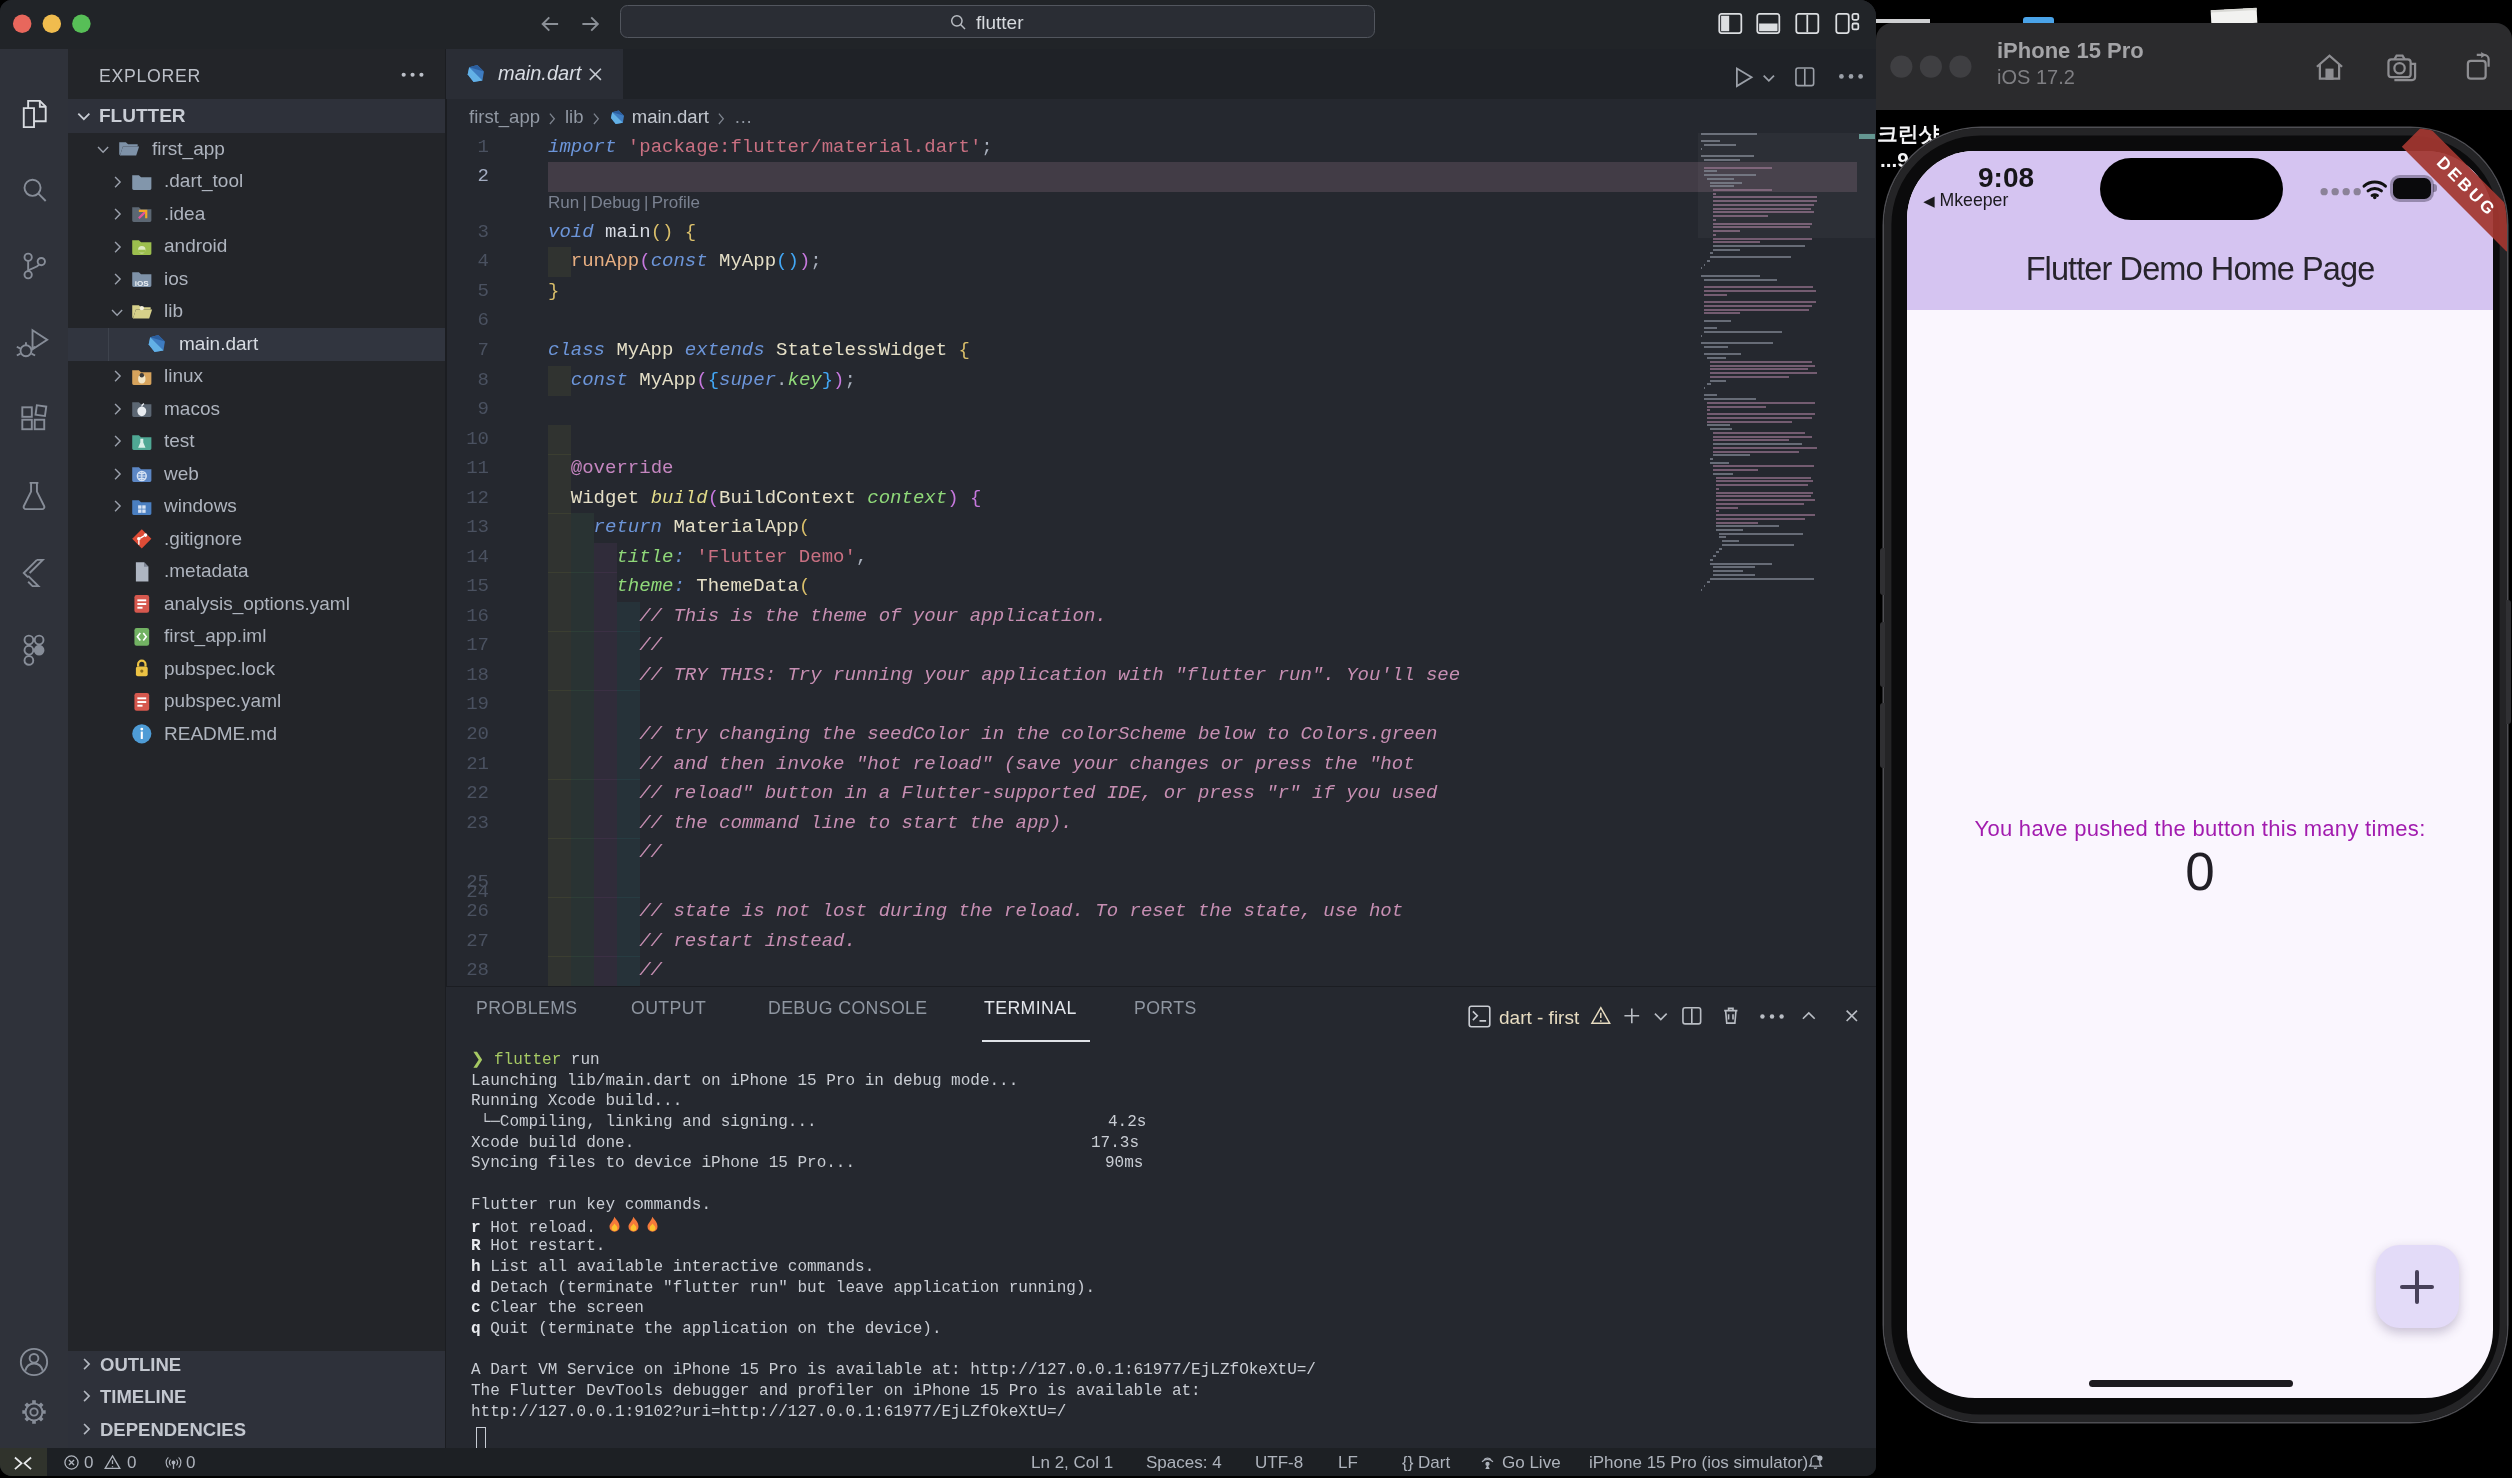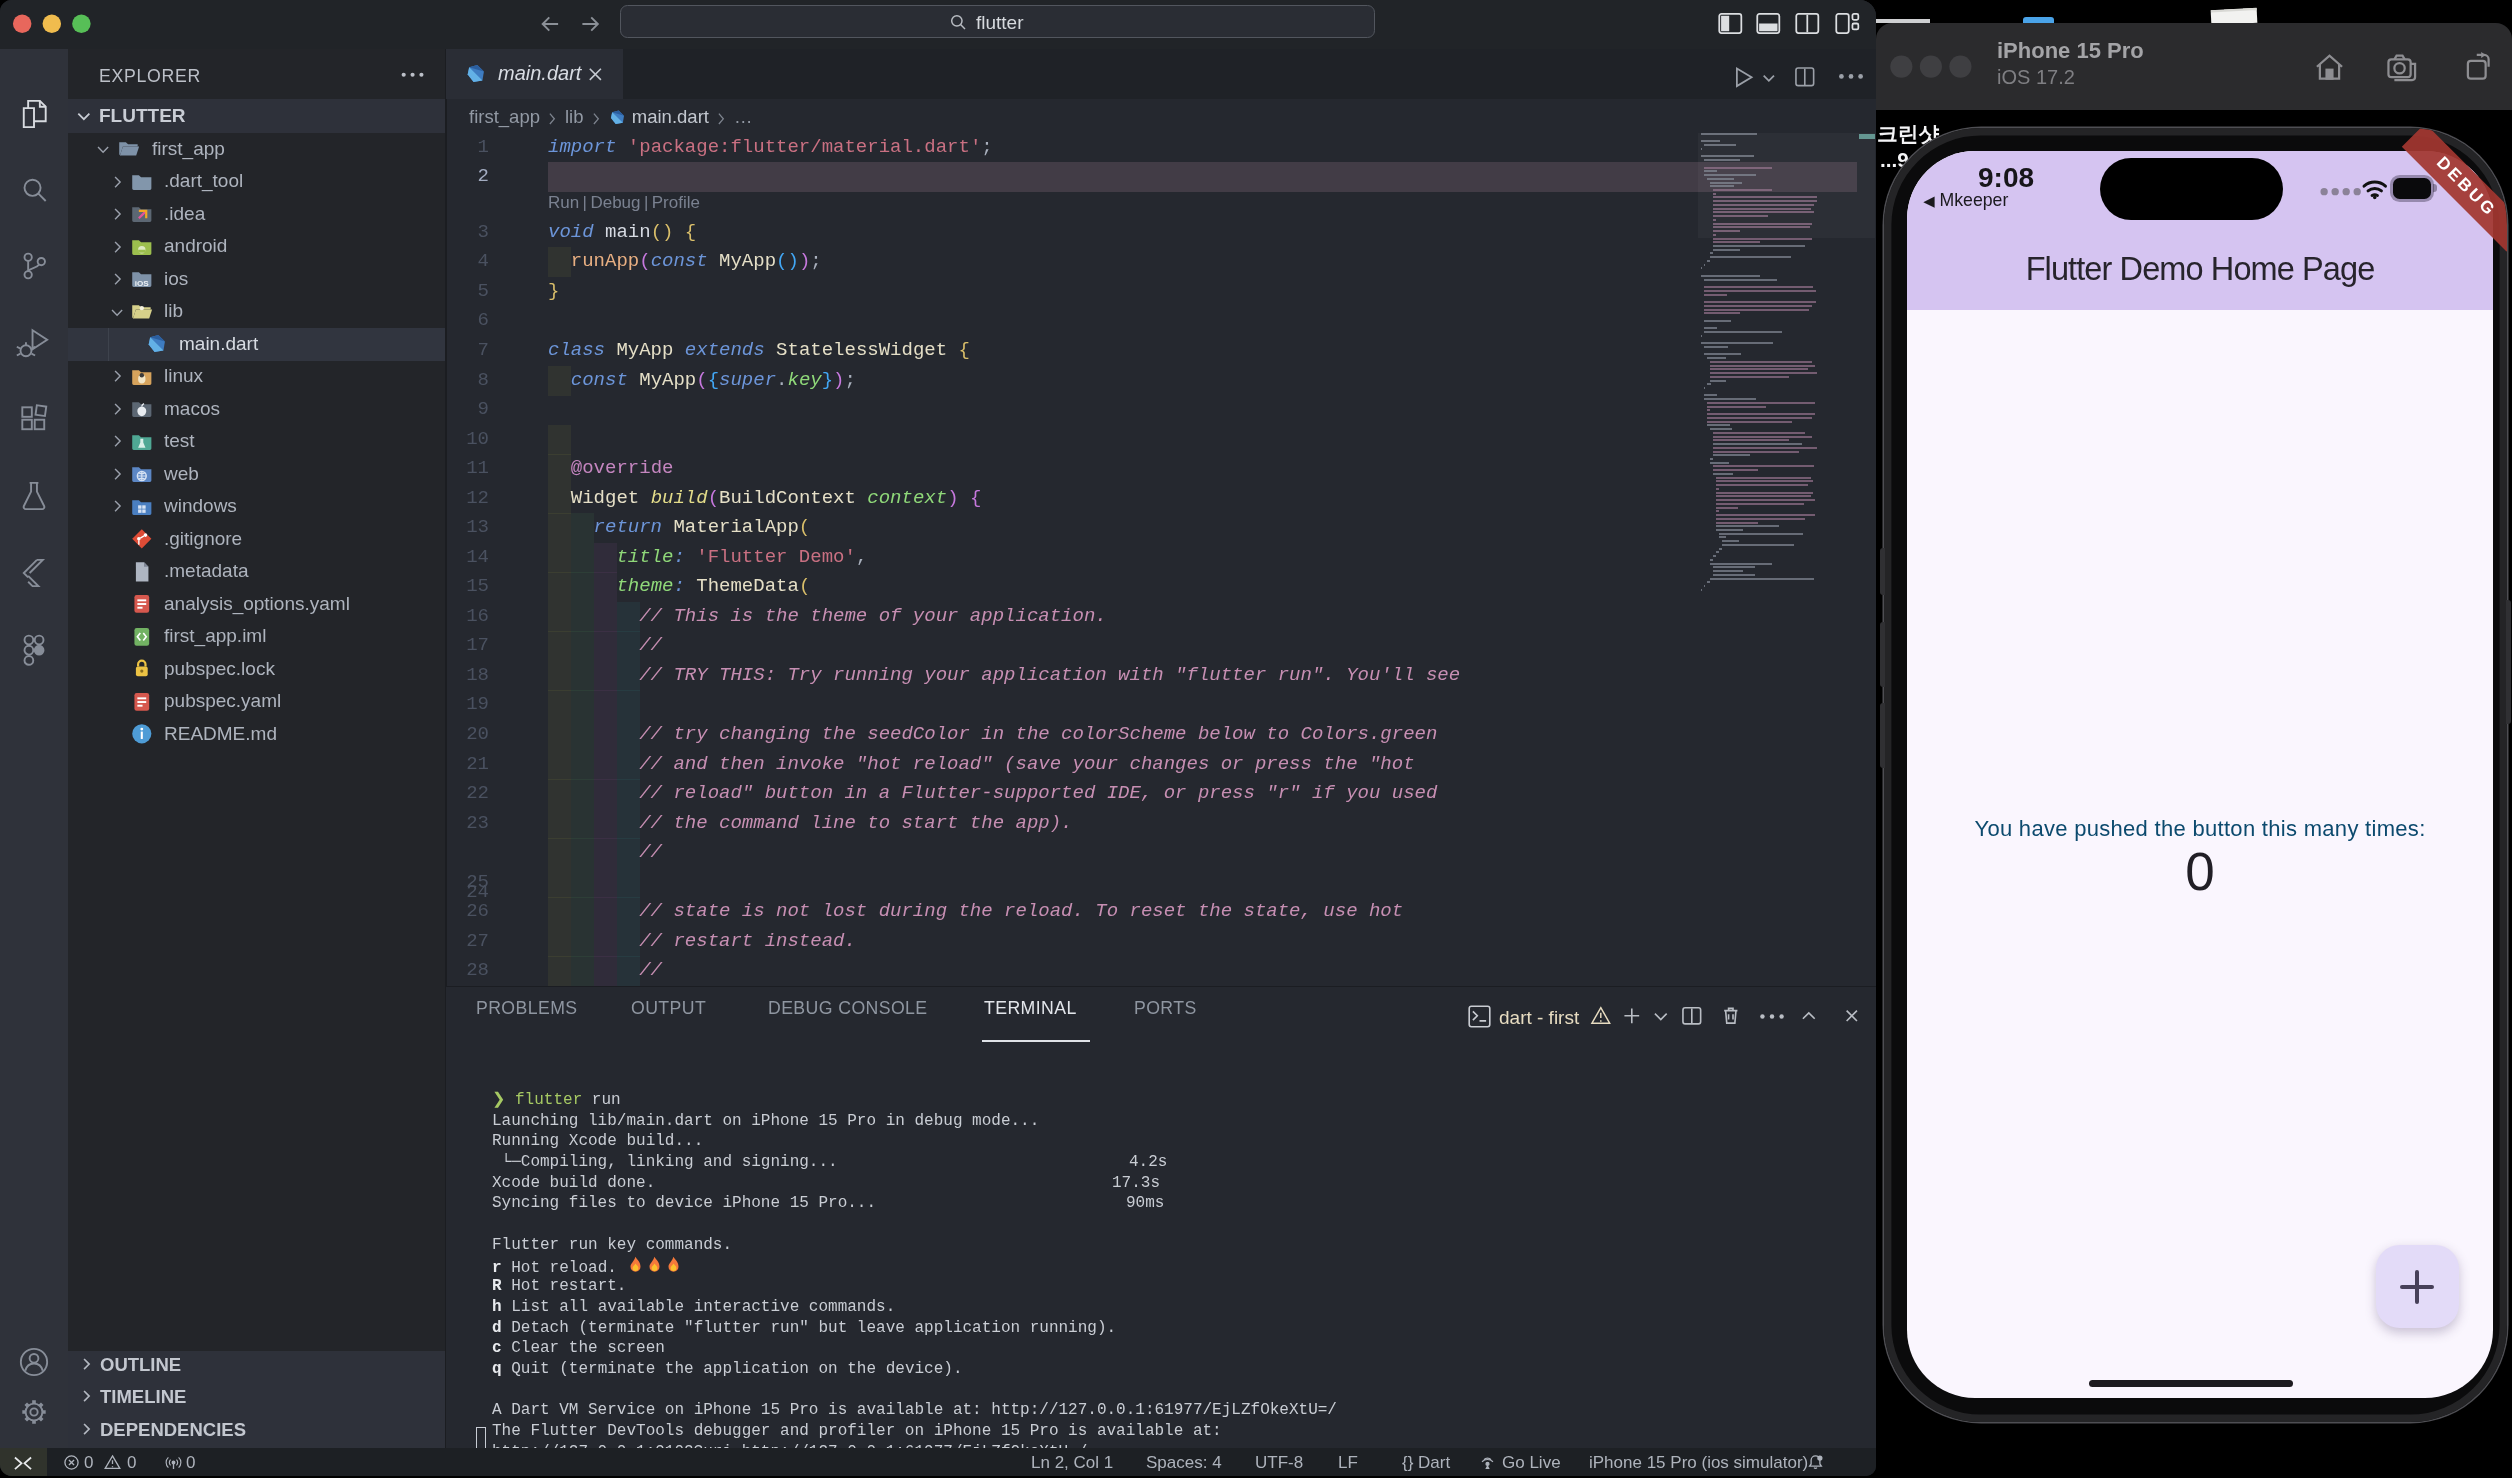--- a/index.html
+++ b/index.html
@@ -16,21 +16,21 @@
 .cl .bP { color:#C678DD; }
 .cl .bB { color:#42A7F5; }
 .cl .pn { color:#A9B0BD; }
 .cl .gr { color:#8FD879; font-style:italic; }
 .cl .dc { color:#C586C0; }
 .cl .wh { color:#D6DAE2; }
 .cl .yl { color:#E3DC8A; font-style:italic; }
 .lens { position:absolute; font:17px "Liberation Sans"; color:#7A8190; }
 .trow { position:absolute; font:19px "Liberation Sans"; color:#AEB4BE; line-height:32.5px; white-space:nowrap; }
 .trow.sel { color:#d7dbe2; }
-.tl { position:absolute; left:492px; height:20.7px; font:16px "Liberation Mono"; line-height:20.7px; color:#C9CDD4; white-space:pre;margin-top:40px; }
+.tl { position:absolute; left:471px; height:20.7px; font:16px "Liberation Mono"; line-height:20.7px; color:#C9CDD4; white-space:pre; }
 .tl i { font-style:normal; font:inherit; color:#C9CDD4; }
 .tl .tg { color:#A6C963; }
 .tl .tb { font-weight:bold; color:#E8EAEe; }
 .ptab { position:absolute; top:998px; height:35px; font:17.7px "Liberation Sans"; color:#8F96A1; letter-spacing:0.4px; }
 .ptab.act { color:#E3E6EB; }
 .sb { position:absolute; top:1453px; font:17px "Liberation Sans"; color:#AEB3BC; white-space:nowrap; }
 </style></head>
 <body>
 <div id="vsc">
   <div style="position:absolute;left:0;top:0;width:1876px;height:49px;background:#212428"></div>
@@ -720,21 +720,21 @@
     </svg>
     <svg style="position:absolute;left:453px;top:26.6px" width="29.5" height="23" viewBox="0 0 44 34" fill="none" stroke="#111" stroke-width="4.4" stroke-linecap="round">
       <path d="M6 12 a24 24 0 0 1 32 0"></path>
       <path d="M12 19 a16 16 0 0 1 20 0"></path>
       <path d="M18 26 a8 8 0 0 1 8 0"></path>
       <circle cx="22" cy="29" r="2.6" fill="#111" stroke="none"></circle>
     </svg>
     <div style="position:absolute;left:486px;top:26.6px;width:38px;height:21.4px;border-radius:6.6px;background:#0a0a0c;box-shadow:0 0 0 3px rgba(35,30,48,.35)"></div>
     <div style="position:absolute;left:526px;top:33px;width:3.7px;height:8.1px;border-radius:0 3px 3px 0;background:rgba(35,30,48,.4)"></div>
     <div style="position:absolute;left:0;top:100px;width:586px;text-align:center;font:32.5px 'Liberation Sans';color:#27242c;letter-spacing:-0.9px">Flutter Demo Home Page</div>
-    <div style="position:absolute;left:0;top:665px;width:586px;text-align:center;font:22px 'Liberation Sans';color:#0c4a6e;letter-spacing:0.3px">You have pushed the button this many times:</div>
+    <div style="position:absolute;left:0;top:665px;width:586px;text-align:center;font:22px 'Liberation Sans';color:#a21caf;letter-spacing:0.3px">You have pushed the button this many times:</div>
     <div style="position:absolute;left:0;top:690px;width:586px;text-align:center;font:53px 'Liberation Sans';color:#211f26">0</div>
     <div style="position:absolute;left:469px;top:1094px;width:83px;height:83px;border-radius:23.6px;background:#E3DBF8;box-shadow:0 4.4px 10.3px rgba(60,40,90,.25)"></div>
     <div style="position:absolute;left:493px;top:1134px;width:34px;height:4.4px;border-radius:2.2px;background:#474059"></div>
     <div style="position:absolute;left:508px;top:1119px;width:4.4px;height:34px;border-radius:2.2px;background:#474059"></div>
     <div style="position:absolute;left:182px;top:1229px;width:204px;height:7.4px;border-radius:3.7px;background:#1d1b20"></div>
   </div>
 <div style="position:absolute;left:1884px;top:128px;width:623px;height:1294px;border-radius:97px;overflow:hidden;pointer-events:none">
     <div style="position:absolute;left:508px;top:43px;width:148px;height:32.5px;background:rgba(163,55,48,0.93);transform:rotate(45deg);text-align:center;font:bold 17px 'Liberation Sans';color:#fff;letter-spacing:3px;line-height:32.5px">DEBUG</div>
   </div>
 

